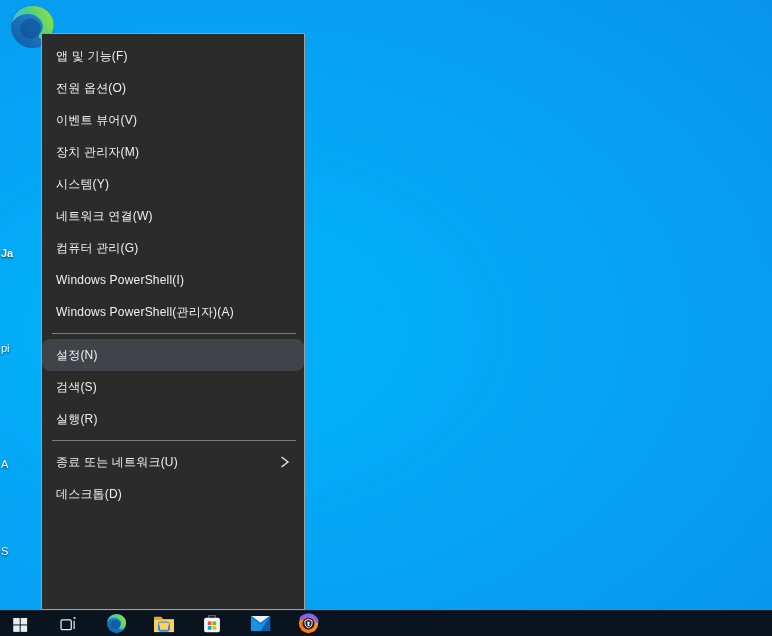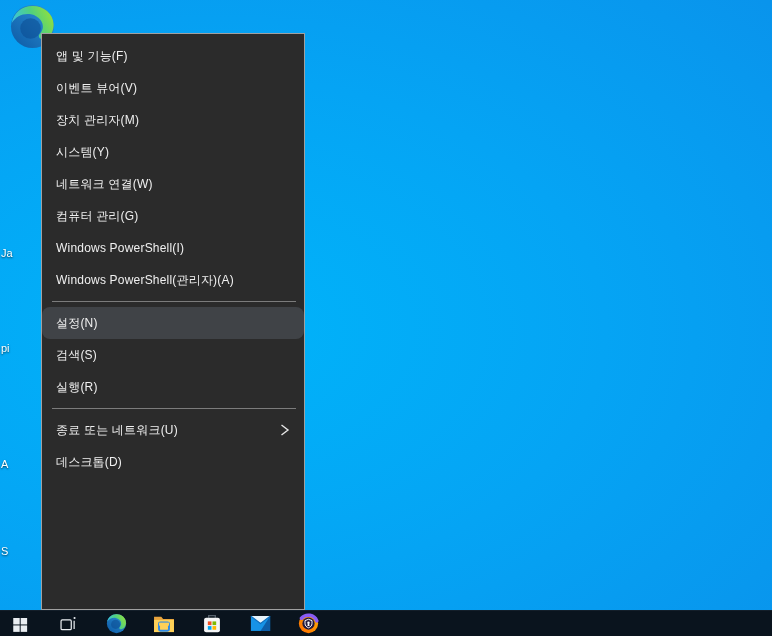--- a/index.html
+++ b/index.html
@@ -64,30 +64,33 @@
             <stop offset="1" stop-color="#98e236"></stop>
         </linearGradient>
       </defs>
       <circle cx="24" cy="24" r="22" fill="url(#edgeBase)"></circle>
       <path d="M45.5 21.5 C45 10.5 35.5 3 24 3 C13 3 4.6 10.3 2.8 20.5 C7 13 15.5 10 22.5 11.5 C31 13.3 35.5 20 34.5 25.5 C33.7 30 30.5 31.5 30.5 34 C30.5 36.8 34.5 38 38 36.2 C43 33.6 45.8 28 45.5 21.5 Z" fill="url(#edgeSwirl)"></path>
       <circle cx="22" cy="26" r="10.5" fill="#0b4a8f" opacity="0.55"></circle>
     </svg>
   </div>
 
   <div>
-      <div class="partial-label" style="top: 247px;">Ja</div>
+      <div class="partial-label" style="top: 247px; font-weight: bold;">Ja</div>
       <div class="partial-label" style="top: 342px;">pi</div>
       <div class="partial-label" style="top: 458px;">A</div>
       <div class="partial-label" style="top: 545px;">S</div>
     </div>
 </div>
 
 <div class="winx-menu">
     <div class="menu-item">
       <span class="menu-label">앱 및 기능(F)</span>
+    </div>
+    <div class="menu-item">
+      <span class="menu-label">전원 옵션(O)</span>
     </div>
     <div class="menu-item">
       <span class="menu-label">이벤트 뷰어(V)</span>
     </div>
     <div class="menu-item">
       <span class="menu-label">장치 관리자(M)</span>
     </div>
     <div class="menu-item">
       <span class="menu-label">시스템(Y)</span>
     </div>

